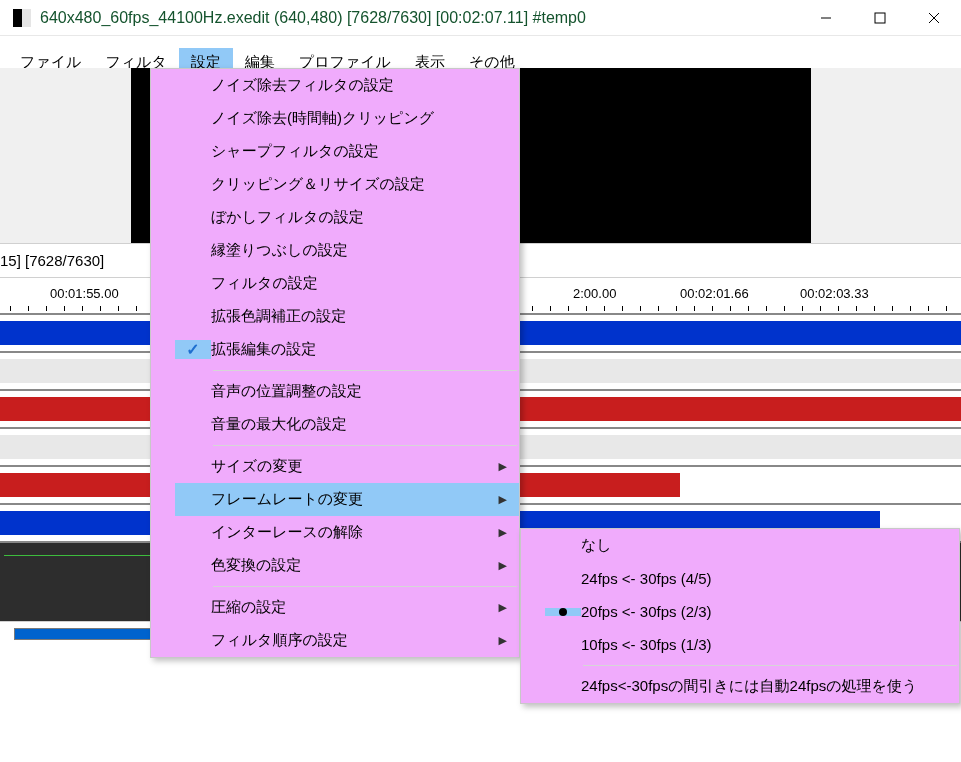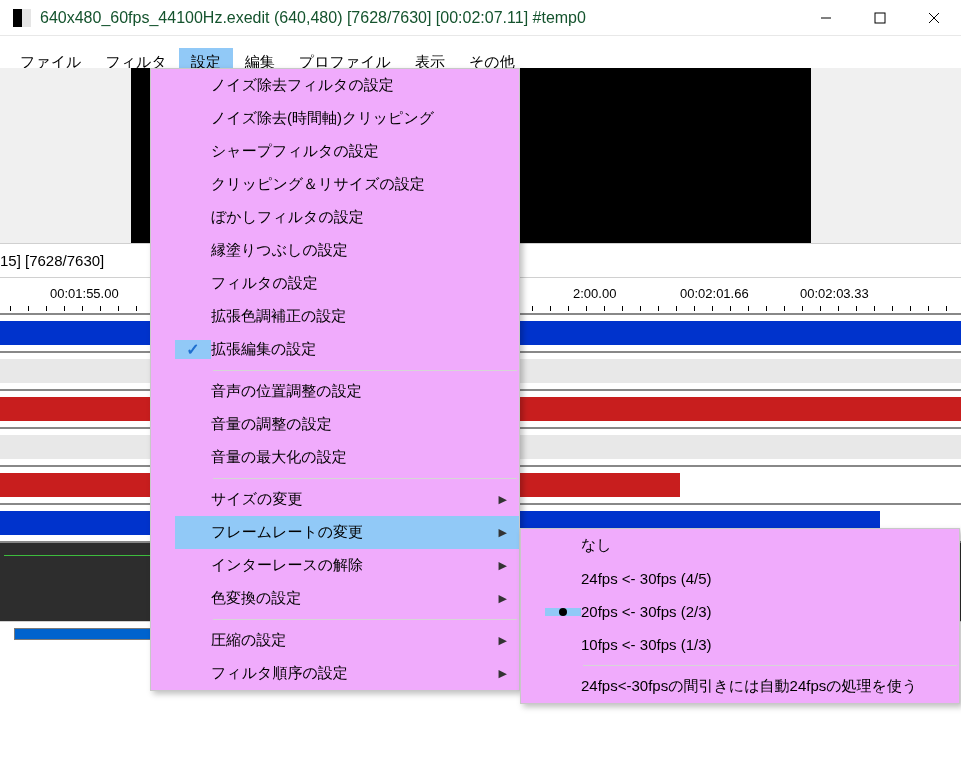--- a/index.html
+++ b/index.html
@@ -231,24 +231,20 @@
       </div>
       <div class="menu-label">拡張編集の設定</div>
     </div>
     <div class="menu-sep"></div>
     <div class="menu-item">
       <div class="menu-gutter"></div>
       <div class="menu-label">音声の位置調整の設定</div>
     </div>
     <div class="menu-item">
       <div class="menu-gutter"></div>
-      <div class="menu-label">音量の調整の設定</div>
-    </div>
-    <div class="menu-item">
-      <div class="menu-gutter"></div>
       <div class="menu-label">音量の最大化の設定</div>
     </div>
     <div class="menu-sep"></div>
     <div class="menu-item">
       <div class="menu-gutter"></div>
       <div class="menu-label">サイズの変更</div>
       <span class="menu-arrow">▶</span>
     </div>
     <div class="menu-item highlighted">
       <div class="menu-gutter"></div>

